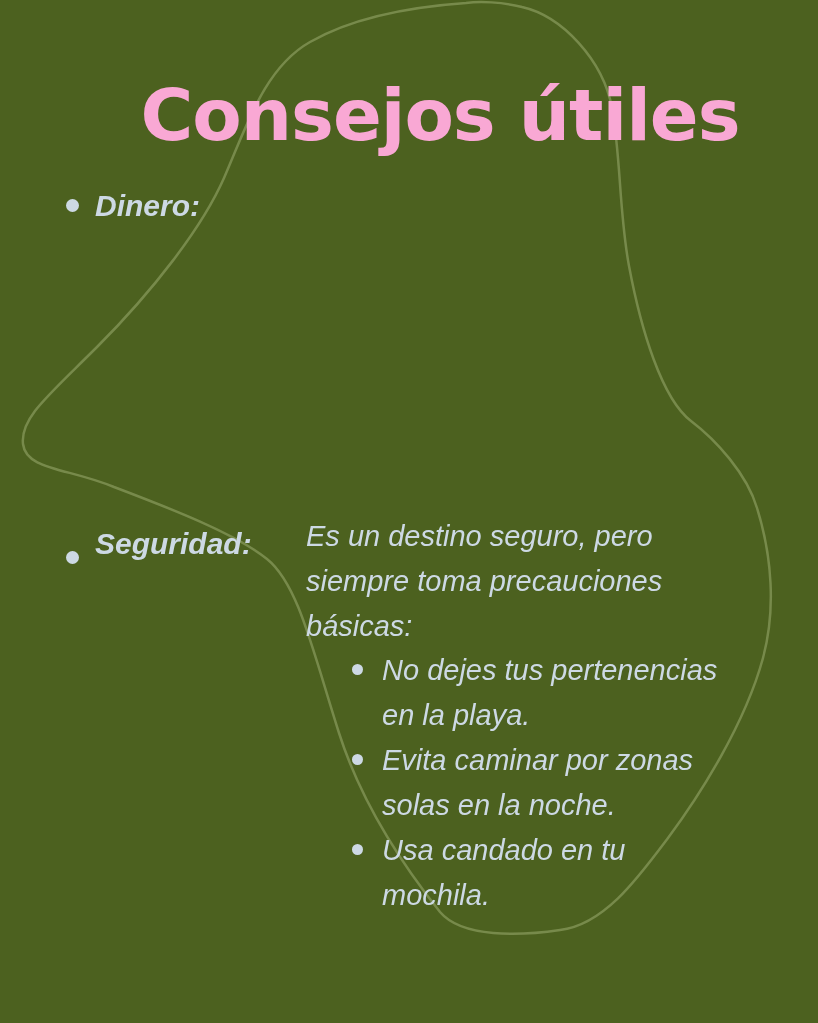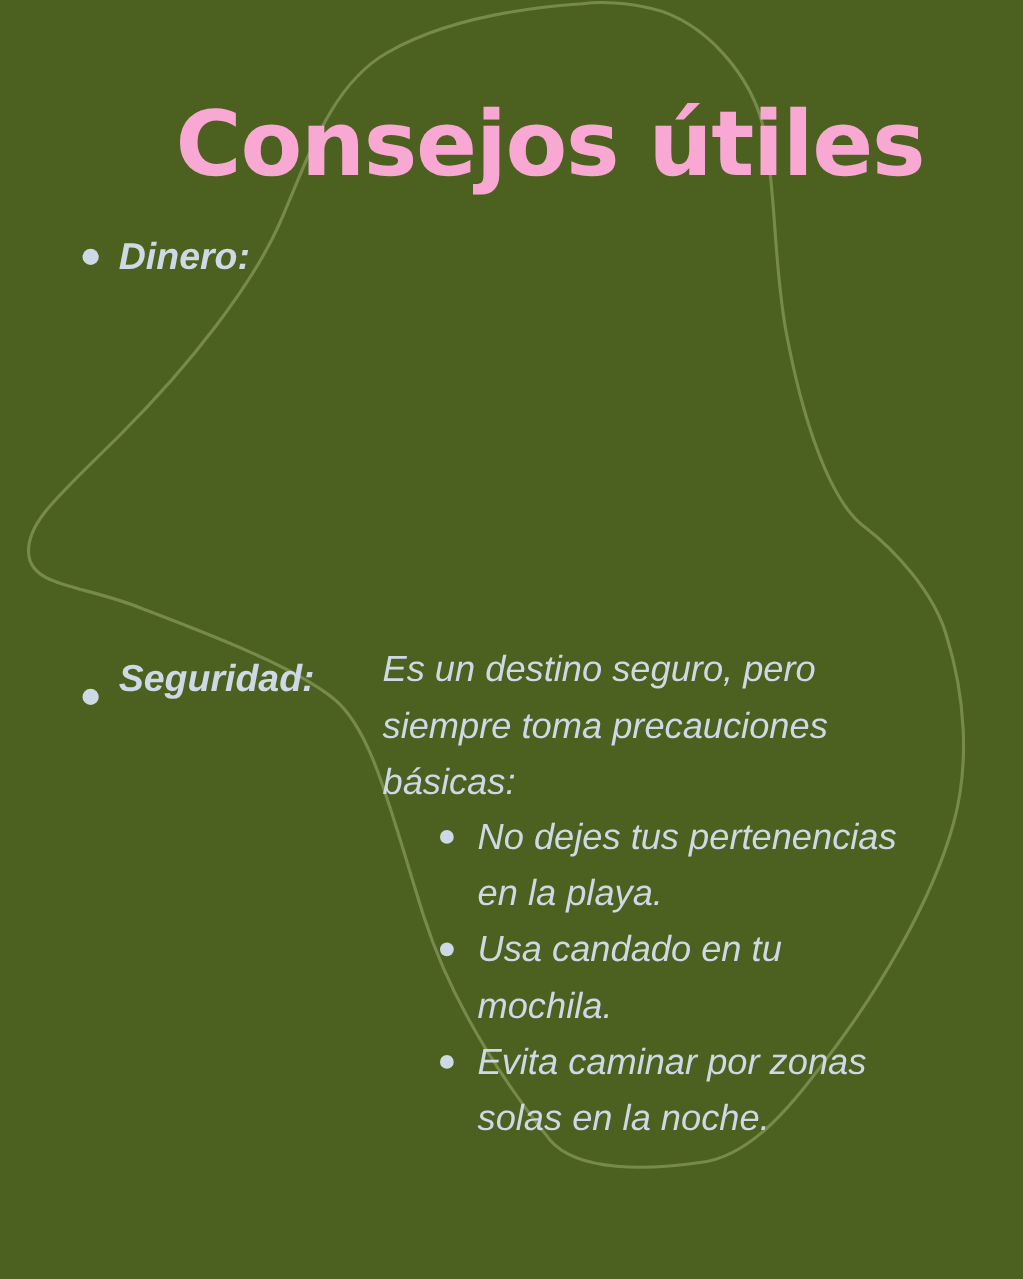--- a/index.html
+++ b/index.html
@@ -100,21 +100,21 @@
 
   <div class="intro" id="s2-intro">Es un destino seguro, pero siempre toma precauciones básicas:</div>
 
   <div class="body-list" id="s2-list">
     <div class="list-item">
       <span class="dot"></span>
       <span>No dejes tus pertenencias en la playa.</span>
     </div>
     <div class="list-item">
       <span class="dot"></span>
-      <span>Usa candado en tu mochila.</span>
+      <span>Evita caminar por zonas solas en la noche.</span>
     </div>
     <div class="list-item">
       <span class="dot"></span>
-      <span>Evita caminar por zonas solas en la noche.</span>
+      <span>Usa candado en tu mochila.</span>
     </div>
   </div>
 
 </div>
 
 </body></html>

